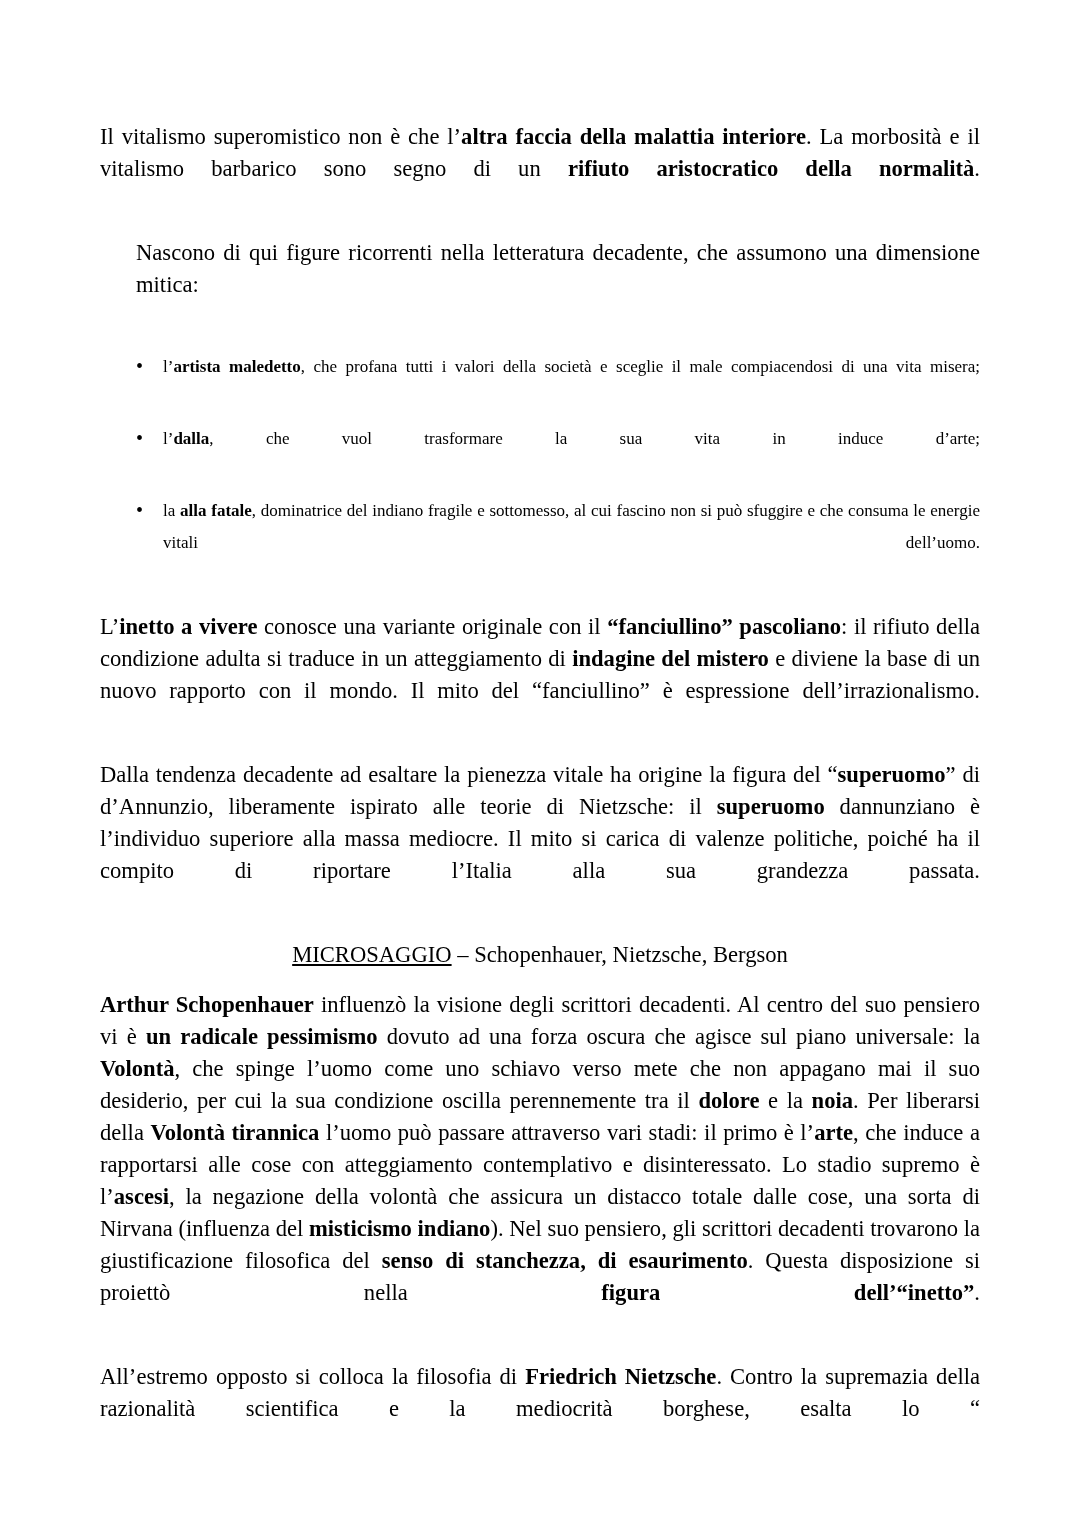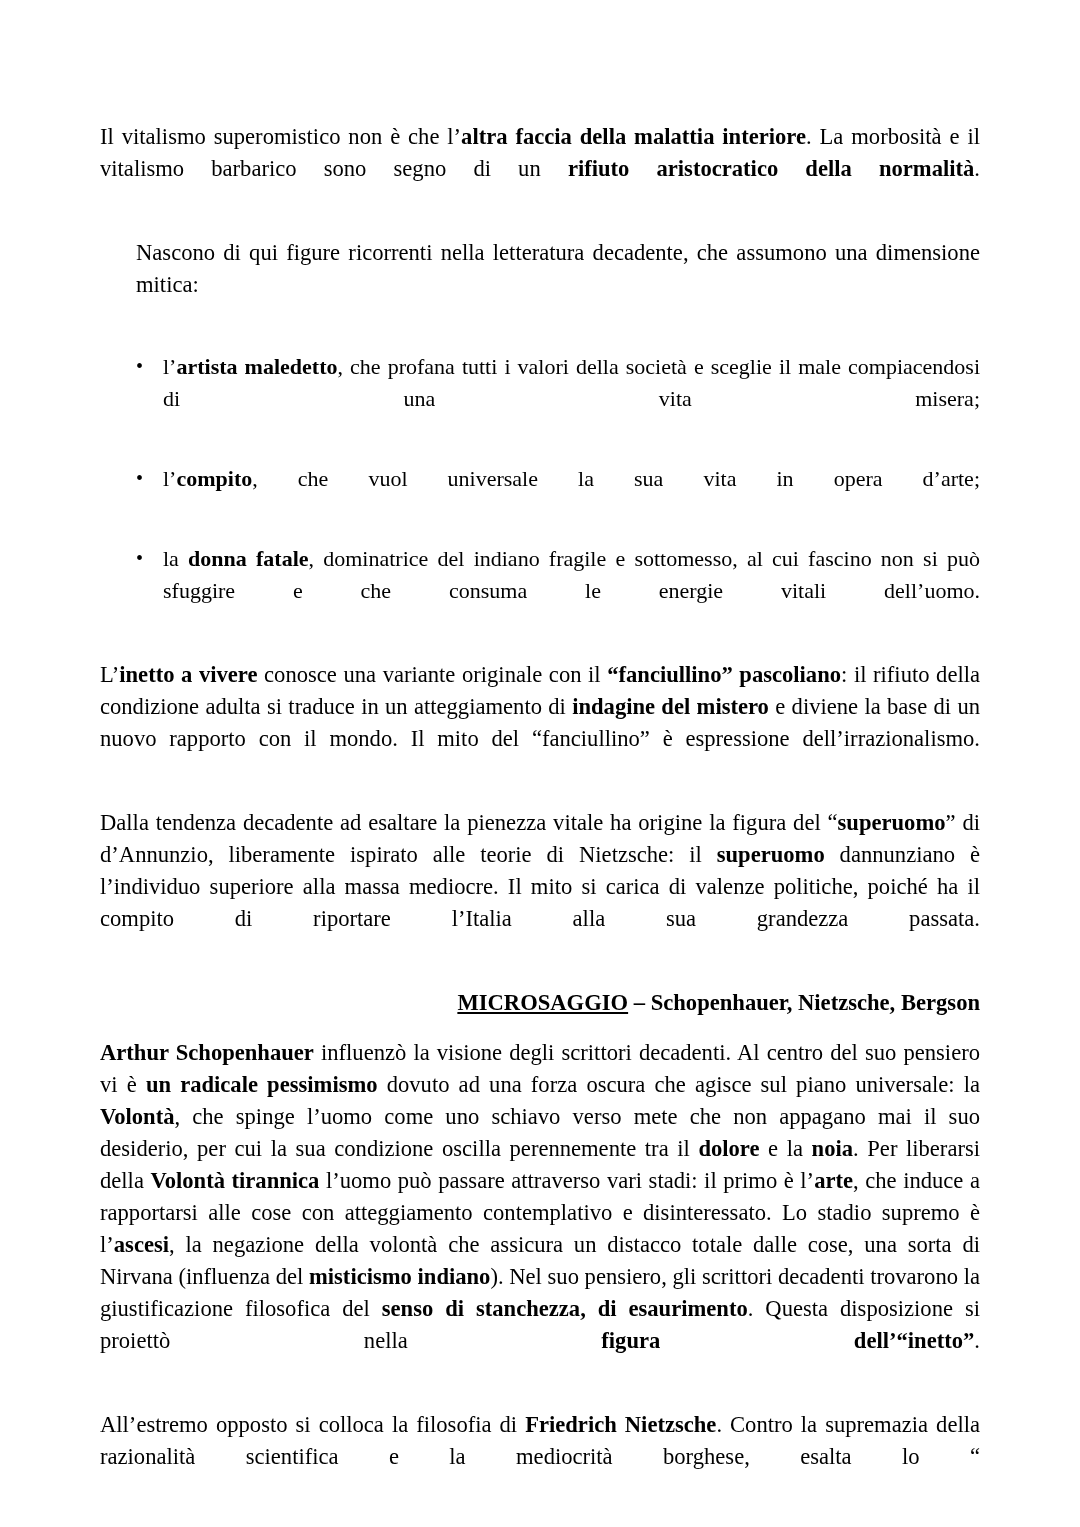--- a/index.html
+++ b/index.html
@@ -38,34 +38,34 @@
     margin-bottom: 18px;
     margin-left: 36px;
   }
   .b { font-weight: bold; }
   .u { text-decoration: underline; }
 
   h2.heading {
     margin: 0 0 18px 0;
     font-size: 22.6px;
     line-height: 32px;
-    font-weight: bold;
-    text-align: right;
+    font-weight: normal;
+    text-align: center;
   }
 
   ul.bullets {
     list-style: none;
     margin: 0 0 20px 0;
     padding: 0;
   }
   ul.bullets > li {
     position: relative;
-    margin: 16px 0 0 0;
+    margin: 8px 0 0 0;
     padding-left: 63px;
-    font-size: 22px;
+    font-size: 17px;
     line-height: 32px;
     text-align: justify;
     text-justify: inter-word;
   }
   ul.bullets > li::before {
     content: "\2022";
     position: absolute;
     left: 36px;
     top: -1px;
     font-size: 20px;
@@ -84,22 +84,22 @@
 
 <div class="page">
   <div class="doc-body">
 
     <p class="para"><span>Il vitalismo superomistico non è che l’</span><span class="b">altra faccia della malattia interiore</span><span>. La morbosità e il vitalismo barbarico sono segno di un </span><span class="b">rifiuto aristocratico della normalità</span><span>.</span></p>
 
     <p class="para tight"><span>Nascono di qui figure ricorrenti nella letteratura decadente, che assumono una dimensione mitica:</span></p>
 
     <ul class="bullets">
       <li><span>l’</span><span class="b">artista maledetto</span><span>, che profana tutti i valori della società e sceglie il male compiacendosi di una vita misera;</span></li>
-      <li><span>l’</span><span class="b">compito</span><span>, che vuol universale la sua vita in opera d’arte;</span></li>
-      <li><span>la </span><span class="b">donna fatale</span><span>, dominatrice del indiano fragile e sottomesso, al cui fascino non si può sfuggire e che consuma le energie vitali dell’uomo.</span></li>
+      <li><span>l’</span><span class="b">dalla</span><span>, che vuol trasformare la sua vita in induce d’arte;</span></li>
+      <li><span>la </span><span class="b">alla fatale</span><span>, dominatrice del indiano fragile e sottomesso, al cui fascino non si può sfuggire e che consuma le energie vitali dell’uomo.</span></li>
     </ul>
 
     <p class="para"><span>L’</span><span class="b">inetto a vivere</span><span> conosce una variante originale con il </span><span class="b">“fanciullino” pascoliano</span><span>: il rifiuto della condizione adulta si traduce in un atteggiamento di </span><span class="b">indagine del mistero</span><span> e diviene la base di un nuovo rapporto con il mondo. Il mito del “fanciullino” è espressione dell’irrazionalismo.</span></p>
 
     <p class="para"><span>Dalla tendenza decadente ad esaltare la pienezza vitale ha origine la figura del “</span><span class="b">superuomo</span><span>” di d’Annunzio, liberamente ispirato alle teorie di Nietzsche: il </span><span class="b">superuomo</span><span> dannunziano è l’individuo superiore alla massa mediocre. Il mito si carica di valenze politiche, poiché ha il compito di riportare l’Italia alla sua grandezza passata.</span></p>
 
     <h2 class="heading"><span class="u">MICROSAGGIO</span><span> – Schopenhauer, Nietzsche, Bergson</span></h2>
 
     <p class="para"><span class="b">Arthur Schopenhauer</span><span> influenzò la visione degli scrittori decadenti. Al centro del suo pensiero vi è </span><span class="b">un radicale pessimismo</span><span> dovuto ad una forza oscura che agisce sul piano universale: la </span><span class="b">Volontà</span><span>, che spinge l’uomo come uno schiavo verso mete che non appagano mai il suo desiderio, per cui la sua condizione oscilla perennemente tra il </span><span class="b">dolore</span><span> e la </span><span class="b">noia</span><span>. Per liberarsi della </span><span class="b">Volontà tirannica</span><span> l’uomo può passare attraverso vari stadi: il primo è l’</span><span class="b">arte</span><span>, che induce a rapportarsi alle cose con atteggiamento contemplativo e disinteressato. Lo stadio supremo è l’</span><span class="b">ascesi</span><span>, la negazione della volontà che assicura un distacco totale dalle cose, una sorta di Nirvana (influenza del </span><span class="b">misticismo indiano</span><span>). Nel suo pensiero, gli scrittori decadenti trovarono la giustificazione filosofica del </span><span class="b">senso di stanchezza, di esaurimento</span><span>. Questa disposizione si proiettò nella </span><span class="b">figura dell’“inetto”</span><span>.</span></p>
 

